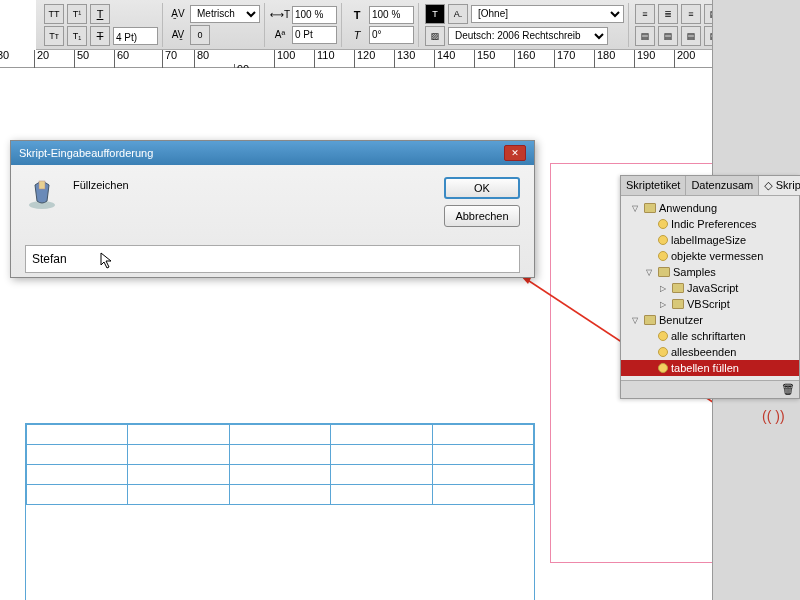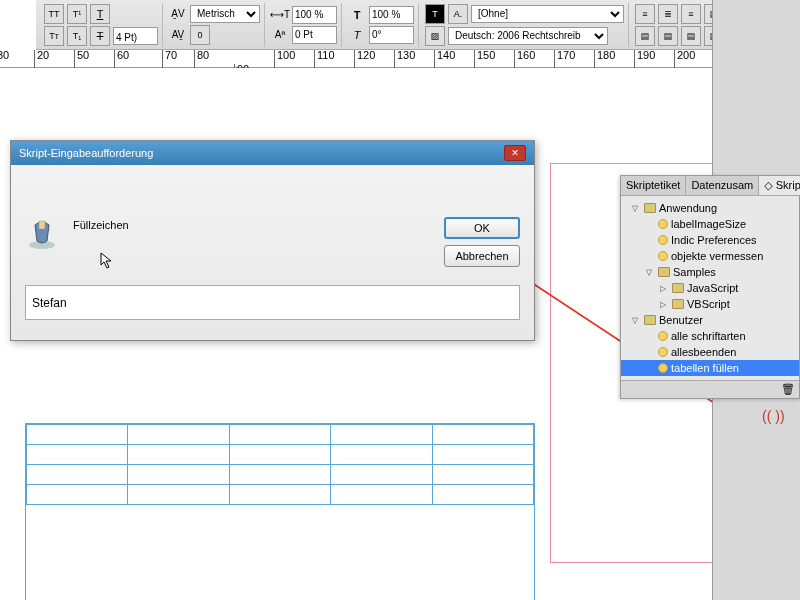--- a/index.html
+++ b/index.html
@@ -18,39 +18,39 @@
 
 .canvas { position: absolute; top: 68px; left: 0; right: 92px; bottom: 0; background: #fff; }
 .page-edge { position: absolute; top: 95px; left: 550px; width: 200px; height: 400px; border: 1px solid #e8a; background: #fff; }
 .table-frame { position: absolute; top: 355px; left: 25px; width: 510px; height: 200px; border: 1px solid #5aa6d6; }
 .table-frame table { width: 100%; border-collapse: collapse; }
 .table-frame td { border: 1px solid #5aa6d6; height: 20px; }
 
 .dialog { position: absolute; top: 140px; left: 10px; width: 525px; background: linear-gradient(#f4f4f4, #e8e8e8); border: 1px solid #888; box-shadow: 2px 2px 8px rgba(0,0,0,0.3); }
 .dialog-title { background: linear-gradient(#5a9fd4, #3a7fb4); color: #fff; padding: 4px 8px; display: flex; justify-content: space-between; align-items: center; font-size: 12px; }
 .dialog-close { width: 22px; height: 16px; background: #c0392b; border: 1px solid #922; border-radius: 2px; display: flex; align-items: center; justify-content: center; color: #fff; font-size: 9px; cursor: pointer; }
-.dialog-body { padding: 12px 14px 20px; margin-top: 40px; }
+.dialog-body { padding: 12px 14px 4px; }
 .dialog-row { display: flex; align-items: flex-start; gap: 14px; }
 .dialog-icon { width: 34px; height: 34px; }
 .dialog-label { flex: 1; padding-top: 2px; }
 .dialog-buttons { display: flex; flex-direction: column; gap: 6px; width: 76px; }
 .dbtn { height: 22px; border: 1px solid #888; border-radius: 3px; background: linear-gradient(#fdfdfd,#e4e4e4); cursor: pointer; font-size: 11px; }
 .dbtn.primary { border: 2px solid #3a8ac4; }
-.dialog-input { width: 100%; height: 35px; border: 1px solid #aaa; background: #fff; margin-top: 18px; padding: 0 6px; font-size: 12px; }
+.dialog-input { width: 100%; height: 28px; border: 1px solid #aaa; background: #fff; margin-top: 18px; padding: 0 6px; font-size: 12px; }
 
 .cursor { position: absolute; top: 252px; left: 100px; width: 14px; height: 18px; pointer-events: none; }
 
 .right-dock { position: absolute; top: 0; right: 0; width: 88px; height: 100%; background: #d8d8d8; border-left: 1px solid #999; }
 .panel { position: absolute; top: 175px; right: 0; width: 180px; background: #e4e4e4; border: 1px solid #999; box-shadow: -1px 1px 4px rgba(0,0,0,0.2); }
 .panel-tabs { display: flex; background: #d0d0d0; border-bottom: 1px solid #aaa; font-size: 10px; }
 .ptab { padding: 3px 5px; border-right: 1px solid #aaa; cursor: pointer; white-space: nowrap; }
 .ptab.active { background: #e8e8e8; }
 .panel-body { padding: 4px 0; background: #e8e8e8; max-height: 280px; overflow: hidden; }
 .tree-item { display: flex; align-items: center; gap: 3px; padding: 2px 4px; font-size: 10px; cursor: pointer; }
-.tree-item.sel { background: #3b82f6; color: #fff; }
+.tree-item.sel { background: #b91c1c; color: #fff; }
 .tree-indent { display: inline-block; }
 .tree-toggle { width: 9px; height: 9px; font-size: 8px; color: #555; }
 .folder-icon { width: 12px; height: 10px; background: #d8c878; border: 1px solid #a89050; border-radius: 1px; }
 .script-icon { width: 10px; height: 10px; background: #f4d060; border: 1px solid #c0a040; border-radius: 5px; position: relative; }
 .panel-footer { height: 18px; background: #d8d8d8; border-top: 1px solid #aaa; display: flex; justify-content: flex-end; align-items: center; padding: 0 4px; font-size: 9px; }
 .arrow-line { position: absolute; pointer-events: none; }
 .attention-mark { position: absolute; color: #c0392b; font-size: 14px; }
 </style>
 </head>
 <body>
@@ -238,27 +238,27 @@
       <div class="tree-item">
         <span class="tree-indent" style="width: 4px;"></span>
         <span class="tree-toggle">▽</span>
         <span class="folder-icon"></span>
         <span>Anwendung</span>
       </div>
       <div class="tree-item">
         <span class="tree-indent" style="width: 18px;"></span>
         <span class="tree-toggle"></span>
         <span class="script-icon"></span>
+        <span>Indic Preferences</span>
+      </div>
+      <div class="tree-item">
+        <span class="tree-indent" style="width: 18px;"></span>
+        <span class="tree-toggle"></span>
+        <span class="script-icon"></span>
         <span>labelImageSize</span>
-      </div>
-      <div class="tree-item">
-        <span class="tree-indent" style="width: 18px;"></span>
-        <span class="tree-toggle"></span>
-        <span class="script-icon"></span>
-        <span>Indic Preferences</span>
       </div>
       <div class="tree-item">
         <span class="tree-indent" style="width: 18px;"></span>
         <span class="tree-toggle"></span>
         <span class="script-icon"></span>
         <span>objekte vermessen</span>
       </div>
       <div class="tree-item">
         <span class="tree-indent" style="width: 18px;"></span>
         <span class="tree-toggle">▽</span>

